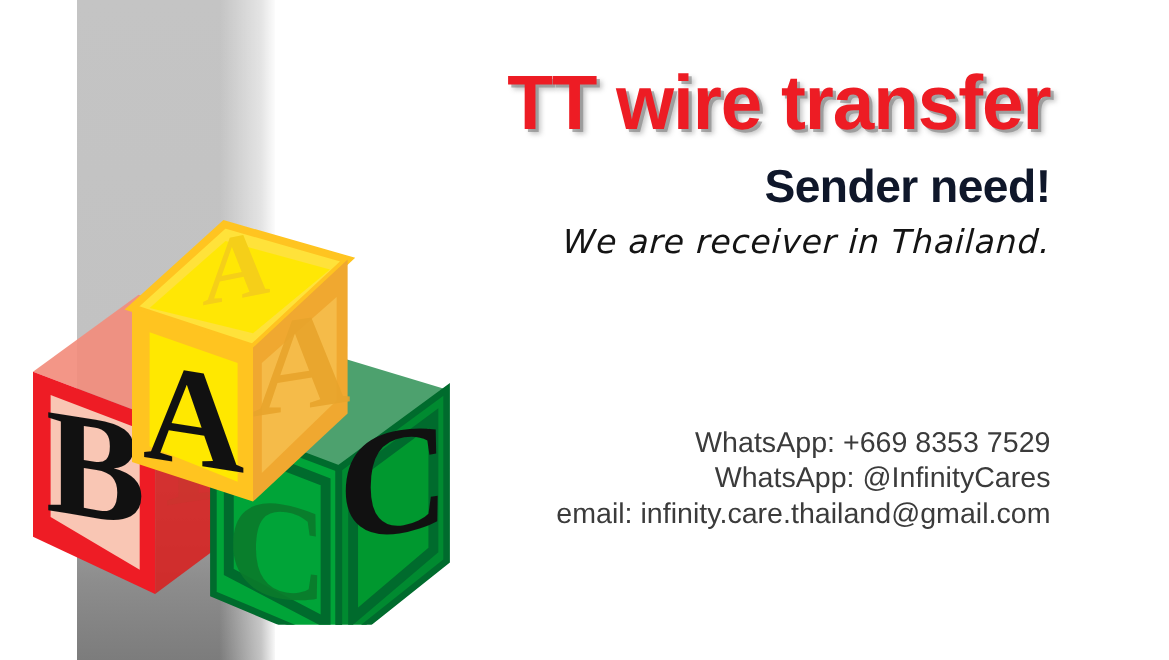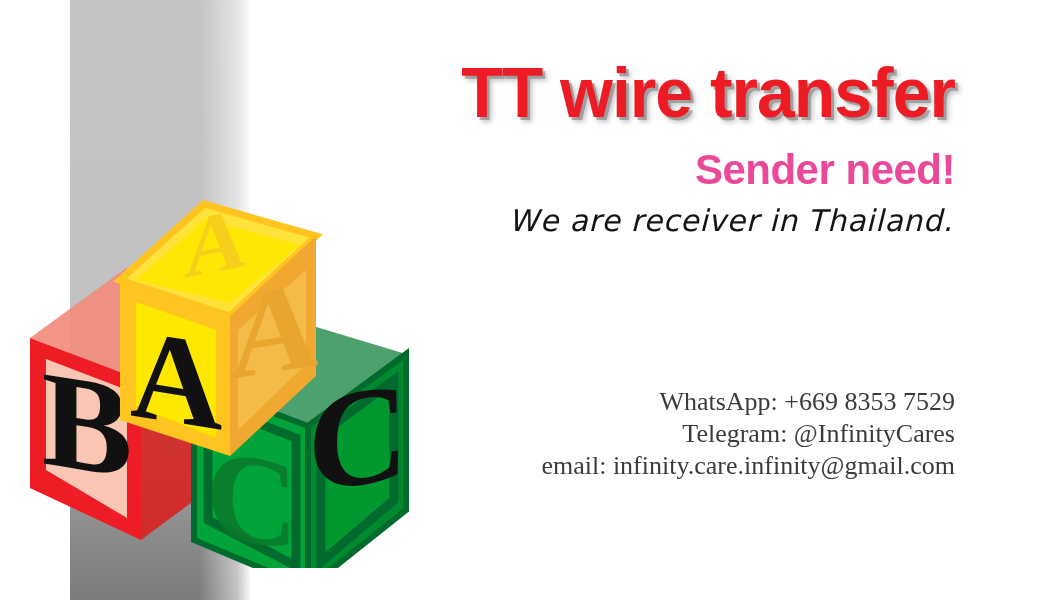--- a/index.html
+++ b/index.html
@@ -73,21 +73,21 @@
     position: absolute;
     left: 300px;
     top: 147px;
     width: 655px;
     text-align: right;
     font-family: "Liberation Sans", sans-serif;
     font-weight: bold;
     font-size: 42px;
     line-height: 1.08;
     letter-spacing: -0.5px;
-    color: #ec4899;
+    color: #0f172a;
     white-space: nowrap;
   }
   .tagline {
     position: absolute;
     left: 300px;
     top: 202px;
     width: 655px;
     text-align: right;
     font-family: "DejaVu Sans", sans-serif;
     font-style: italic;
@@ -101,21 +101,21 @@
     transform-origin: right center;
   }
 
   
   .contacts {
     position: absolute;
     left: 300px;
     top: 386px;
     width: 655px;
     text-align: right;
-    font-family: Liberation Serif, serif;
+    font-family: Liberation Sans, sans-serif;
     font-size: 26px;
     line-height: 32px;
     color: #3b3b3b;
     white-space: nowrap;
   }
   .contacts .line { display: block; }
 </style>
 </head>
 <body>
 
@@ -192,17 +192,17 @@
   </div>
 
   <div class="headline">TT wire transfer</div>
 
   <div class="subhead">Sender need!</div>
 
   <div class="tagline">We are receiver in Thailand.</div>
 
   <div class="contacts">
     <span class="line">WhatsApp: +669 8353 7529</span>
-    <span class="line">Telegram: @InfinityCares</span>
-    <span class="line">email: infinity.care.infinity@gmail.com</span>
+    <span class="line">WhatsApp: @InfinityCares</span>
+    <span class="line">email: infinity.care.thailand@gmail.com</span>
   </div>
 
 </div>
 
 </body></html>

